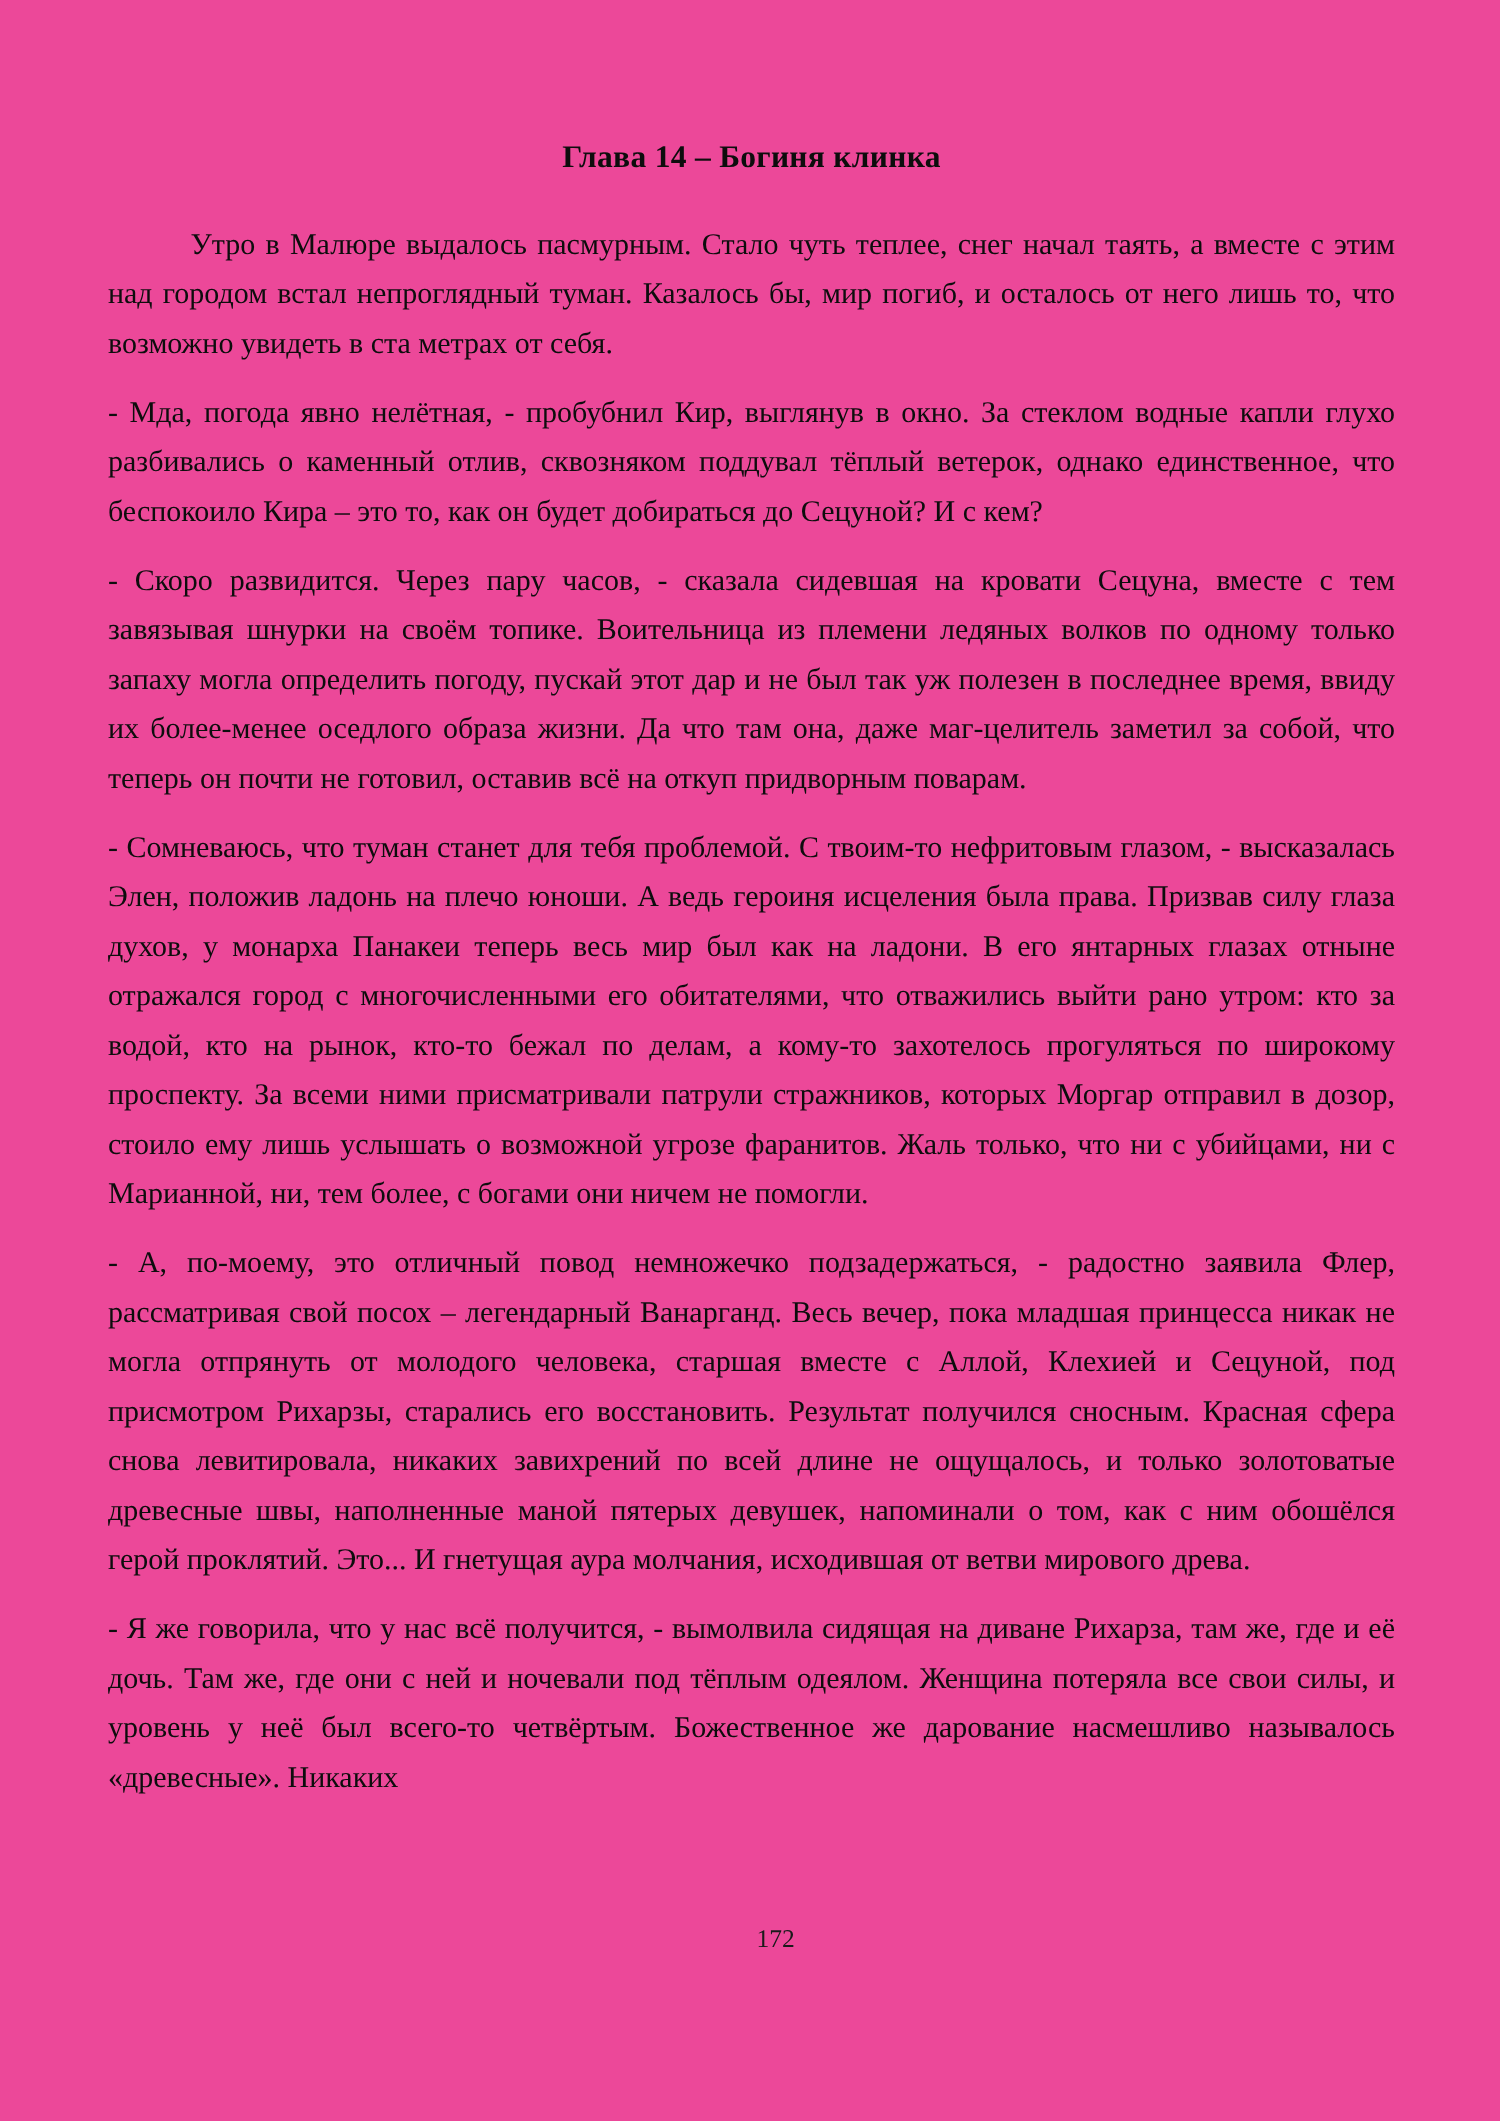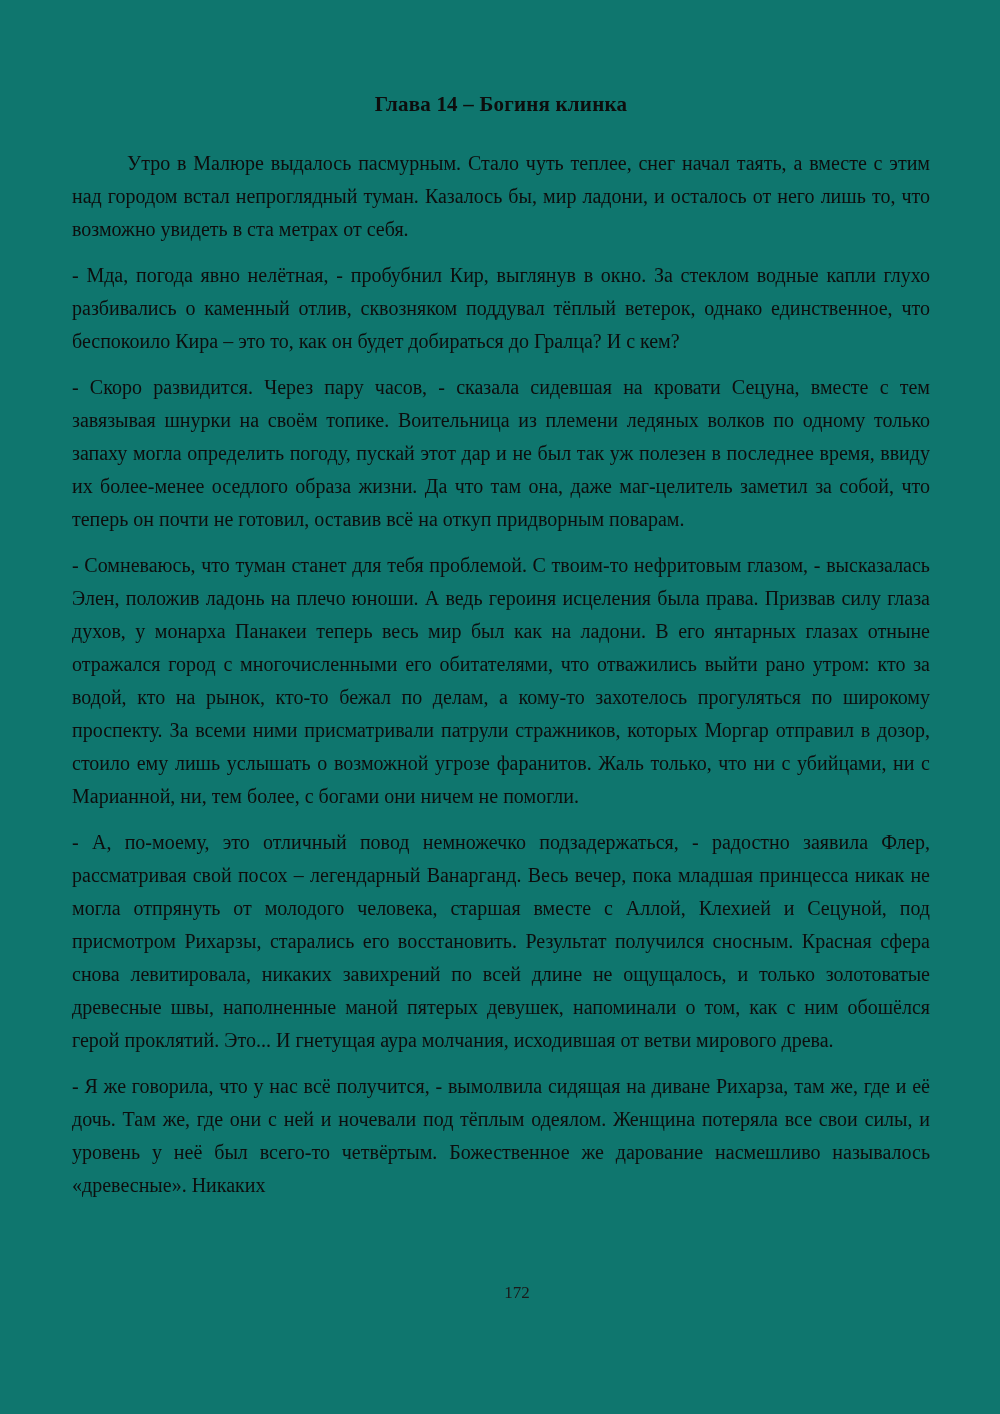--- a/index.html
+++ b/index.html
@@ -5,21 +5,21 @@
   html, body {
     margin: 0;
     padding: 0;
     background: #ffffff;
   }
   .page {
     position: relative;
     width: 1000px;
     height: 1414px;
     margin: 0 auto;
-    background: #0f766e;
+    background: #ec4899;
     box-sizing: border-box;
     padding: 92px 70px 0 72px;
     font-family: "Liberation Serif", "DejaVu Serif", serif;
     color: #0d0d0d;
     overflow: hidden;
   }
   .chapter-title {
     font-size: 21px;
     font-weight: bold;
     text-align: center;
@@ -47,22 +47,22 @@
     margin-left: 17px;
   }
 </style>
 </head>
 <body>
 
 <div class="page">
   <h1 class="chapter-title">Глава 14 – Богиня клинка</h1>
 
   <div class="content">
-    <p class="first-indent">Утро в Малюре выдалось пасмурным. Стало чуть теплее, снег начал таять, а вместе с этим над городом встал непроглядный туман. Казалось бы, мир ладони, и осталось от него лишь то, что возможно увидеть в ста метрах от себя.</p>
-    <p>- Мда, погода явно нелётная, - пробубнил Кир, выглянув в окно. За стеклом водные капли глухо разбивались о каменный отлив, сквозняком поддувал тёплый ветерок, однако единственное, что беспокоило Кира – это то, как он будет добираться до Гралца? И с кем?</p>
+    <p class="first-indent">Утро в Малюре выдалось пасмурным. Стало чуть теплее, снег начал таять, а вместе с этим над городом встал непроглядный туман. Казалось бы, мир погиб, и осталось от него лишь то, что возможно увидеть в ста метрах от себя.</p>
+    <p>- Мда, погода явно нелётная, - пробубнил Кир, выглянув в окно. За стеклом водные капли глухо разбивались о каменный отлив, сквозняком поддувал тёплый ветерок, однако единственное, что беспокоило Кира – это то, как он будет добираться до Сецуной? И с кем?</p>
     <p>- Скоро развидится. Через пару часов, - сказала сидевшая на кровати Сецуна, вместе с тем завязывая шнурки на своём топике. Воительница из племени ледяных волков по одному только запаху могла определить погоду, пускай этот дар и не был так уж полезен в последнее время, ввиду их более-менее оседлого образа жизни. Да что там она, даже маг-целитель заметил за собой, что теперь он почти не готовил, оставив всё на откуп придворным поварам.</p>
     <p>- Сомневаюсь, что туман станет для тебя проблемой. С твоим-то нефритовым глазом, - высказалась Элен, положив ладонь на плечо юноши. А ведь героиня исцеления была права. Призвав силу глаза духов, у монарха Панакеи теперь весь мир был как на ладони. В его янтарных глазах отныне отражался город с многочисленными его обитателями, что отважились выйти рано утром: кто за водой, кто на рынок, кто-то бежал по делам, а кому-то захотелось прогуляться по широкому проспекту. За всеми ними присматривали патрули стражников, которых Моргар отправил в дозор, стоило ему лишь услышать о возможной угрозе фаранитов. Жаль только, что ни с убийцами, ни с Марианной, ни, тем более, с богами они ничем не помогли.</p>
     <p>- А, по-моему, это отличный повод немножечко подзадержаться, - радостно заявила Флер, рассматривая свой посох – легендарный Ванарганд. Весь вечер, пока младшая принцесса никак не могла отпрянуть от молодого человека, старшая вместе с Аллой, Клехией и Сецуной, под присмотром Рихарзы, старались его восстановить. Результат получился сносным. Красная сфера снова левитировала, никаких завихрений по всей длине не ощущалось, и только золотоватые древесные швы, наполненные маной пятерых девушек, напоминали о том, как с ним обошёлся герой проклятий. Это... И гнетущая аура молчания, исходившая от ветви мирового древа.</p>
     <p>- Я же говорила, что у нас всё получится, - вымолвила сидящая на диване Рихарза, там же, где и её дочь. Там же, где они с ней и ночевали под тёплым одеялом. Женщина потеряла все свои силы, и уровень у неё был всего-то четвёртым. Божественное же дарование насмешливо называлось «древесные». Никаких</p>
   </div>
 
   <div class="page-footer">172</div>
 </div>
 
 </body></html>

